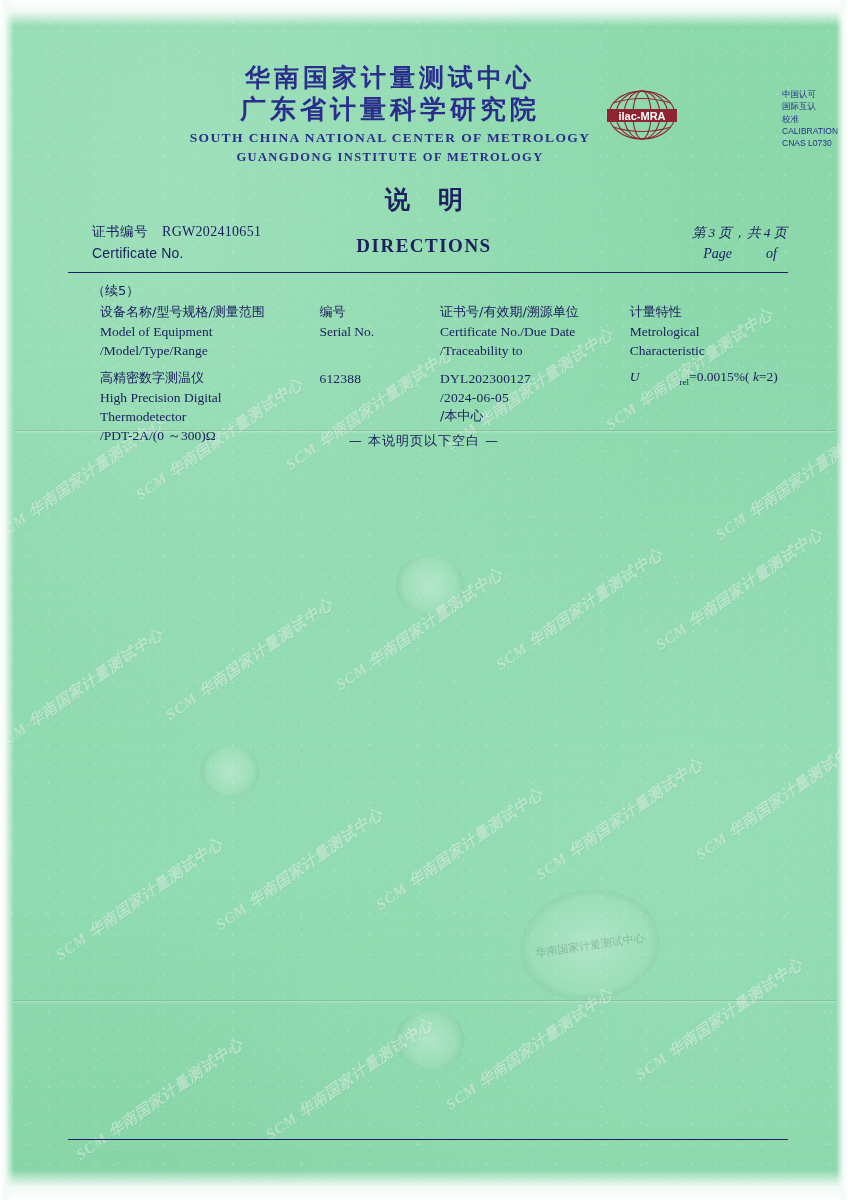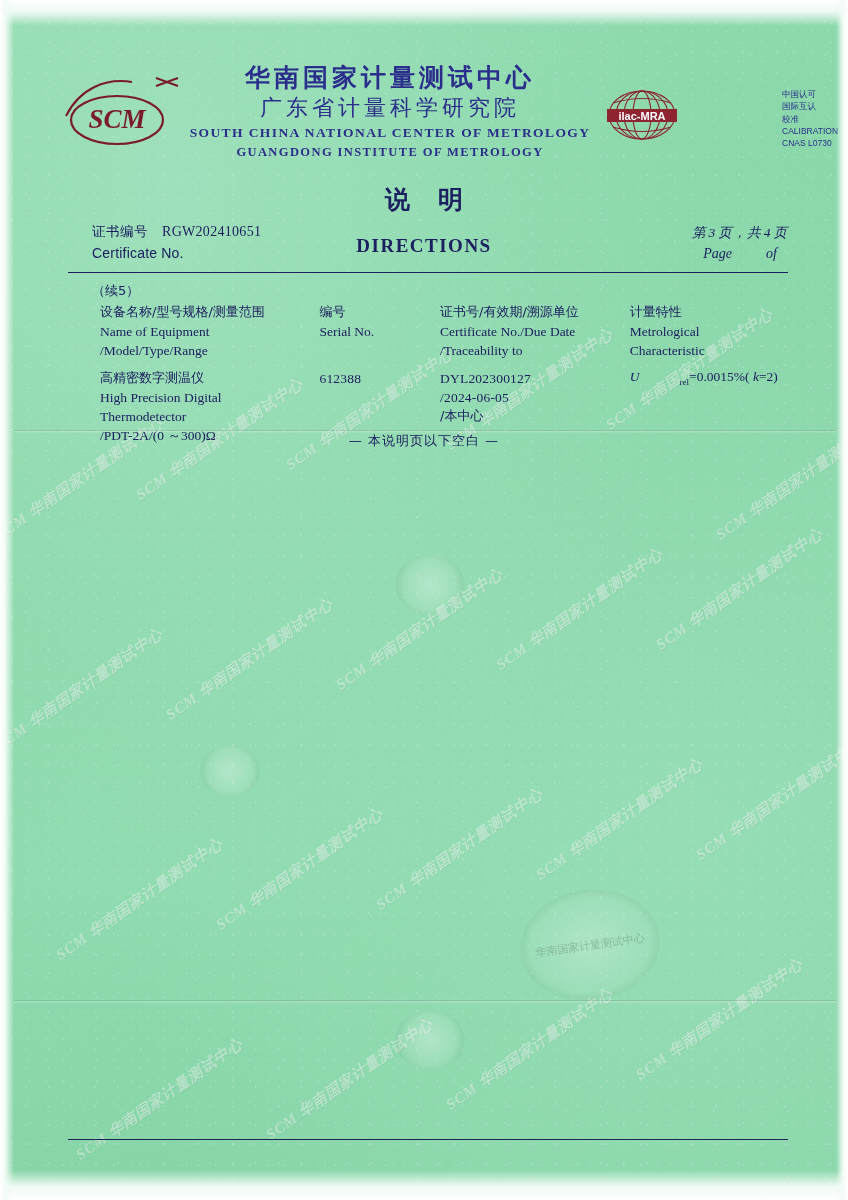--- a/index.html
+++ b/index.html
@@ -131,22 +131,22 @@
   .org-cn1 {
     font-family: "DejaVu Serif", serif;
     font-weight: 700;
     font-size: 25px;
     letter-spacing: 4px;
     color: #2a2d8c;
     line-height: 1.15;
   }
   .org-cn2 {
     font-family: "DejaVu Serif", serif;
-    font-weight: 400;
-    font-size: 22px;
+    font-weight: 700;
+    font-size: 26px;
     letter-spacing: 4px;
     color: #2a2d8c;
     line-height: 1.15;
     margin-top: 2px;
   }
   .org-en1 {
     font-family: "Liberation Serif", serif;
     font-weight: 700;
     font-size: 13.5px;
     letter-spacing: 1.4px;
@@ -367,28 +367,20 @@
     <div class="emboss-seal">华南国家计量测试中心</div>
   </div>
 
   <div class="fold f1"></div>
   <div class="fold f2"></div>
 
   <div class="content">
 
     <div class="header">
 
-      <div class="scm-logo">
-        <svg width="120" height="72" viewBox="0 0 120 72">
-          <ellipse cx="57" cy="44" rx="46" ry="24" fill="none" stroke="#7b1b2a" stroke-width="2.2"></ellipse>
-          <path d="M6 40 C20 12, 46 2, 72 6" fill="none" stroke="#7b1b2a" stroke-width="2"></path>
-          <path d="M96 10 L118 2 M96 2 L118 10" stroke="#7b1b2a" stroke-width="2" fill="none"></path>
-          <text x="57" y="52" text-anchor="middle" font-family="Liberation Serif, serif" font-style="italic" font-weight="700" font-size="27" fill="#7b1b2a">SCM</text>
-        </svg>
-      </div>
 
       <div class="org-titles">
         <div class="org-cn1">华南国家计量测试中心</div>
         <div class="org-cn2">广东省计量科学研究院</div>
         <div class="org-en1">SOUTH CHINA NATIONAL CENTER OF METROLOGY</div>
         <div class="org-en2">GUANGDONG INSTITUTE OF METROLOGY</div>
       </div>
 
       <div class="ilac">
         <svg width="74" height="54" viewBox="0 0 74 54">
@@ -438,21 +430,21 @@
 
     <div class="rule top-rule"></div>
 
     <div class="continued">（续5）</div>
 
     <div class="table">
 
       <div class="trow thead">
         <div class="col-equip">
           <div class="cell-cn">设备名称/型号规格/测量范围</div>
-          <div class="cell-en">Name of Equipment</div>
+          <div class="cell-en">Model of Equipment</div>
           <div class="cell-en">/Model/Type/Range</div>
         </div>
         <div class="col-serial">
           <div class="cell-cn">编号</div>
           <div class="cell-en">Serial No.</div>
         </div>
         <div class="col-cert">
           <div class="cell-cn">证书号/有效期/溯源单位</div>
           <div class="cell-en">Certificate No./Due Date</div>
           <div class="cell-en">/Traceability to</div>

